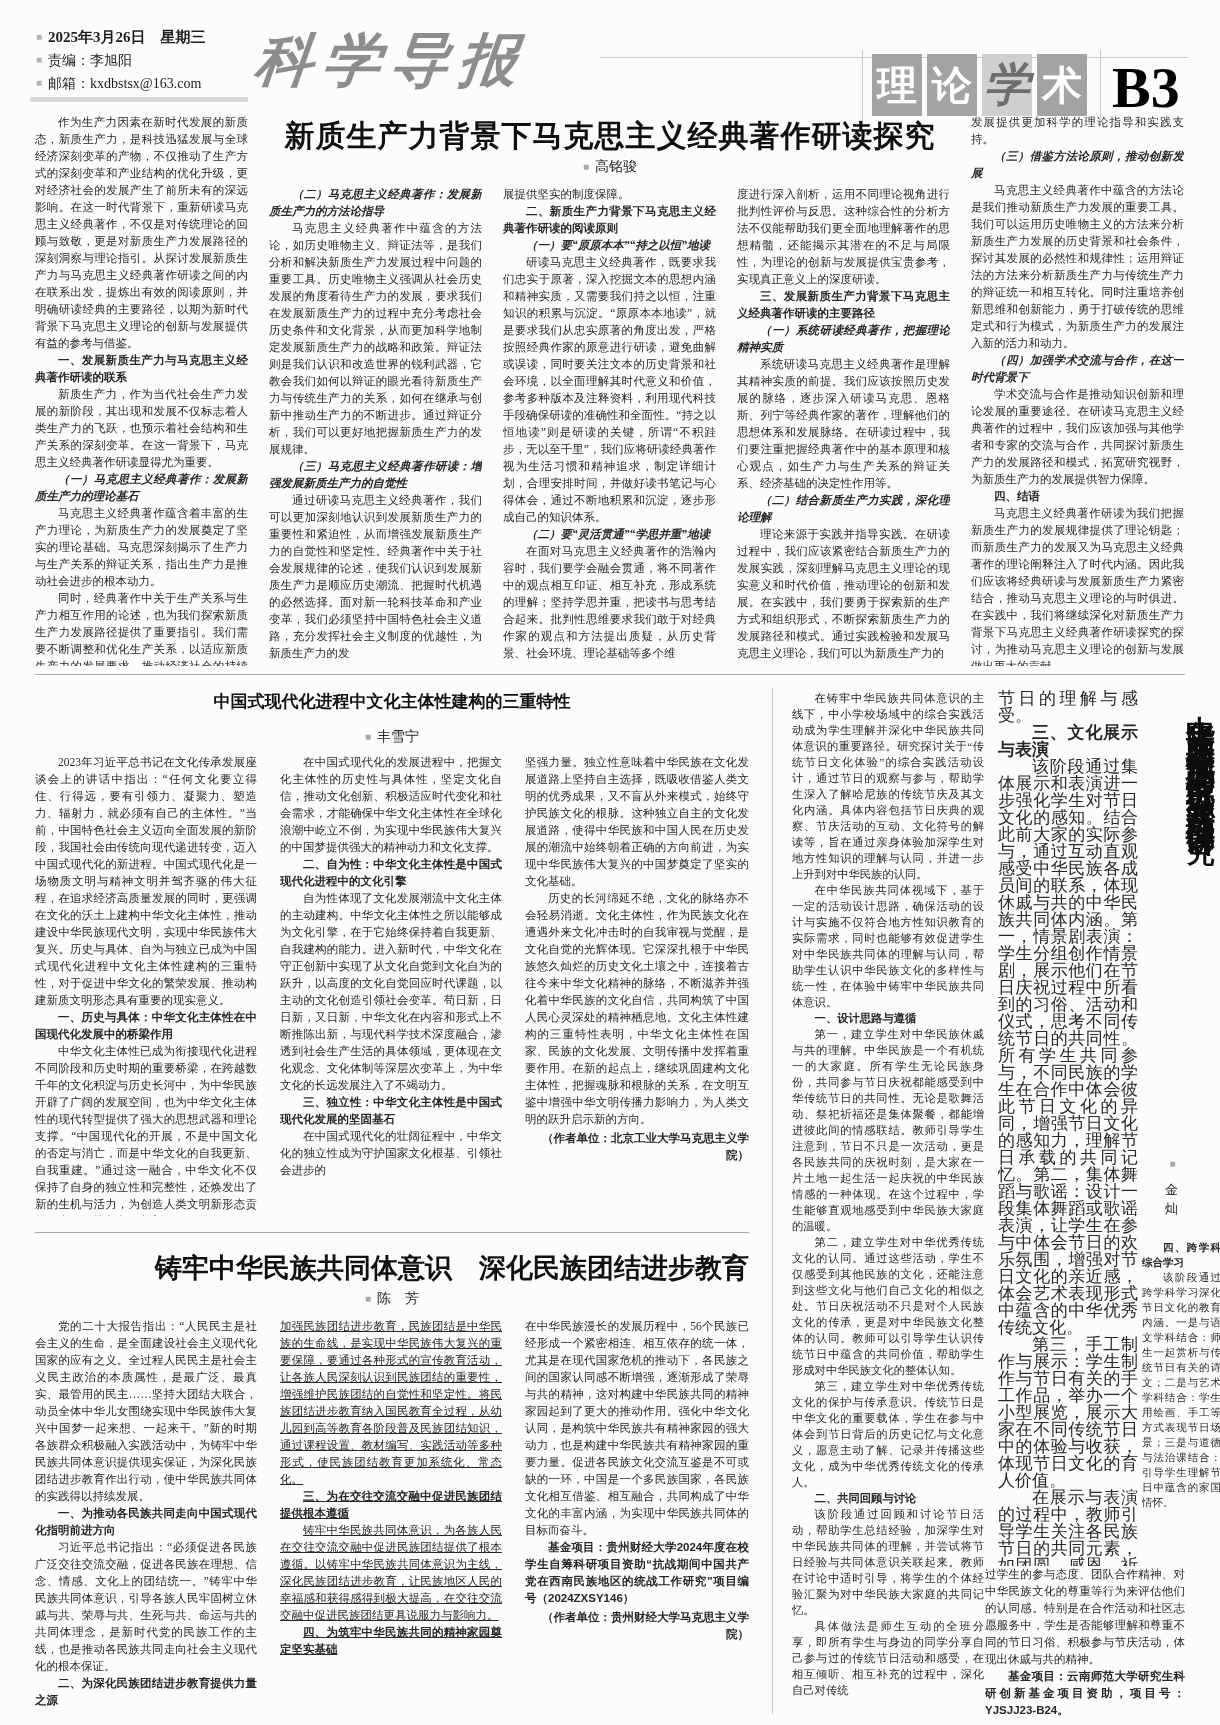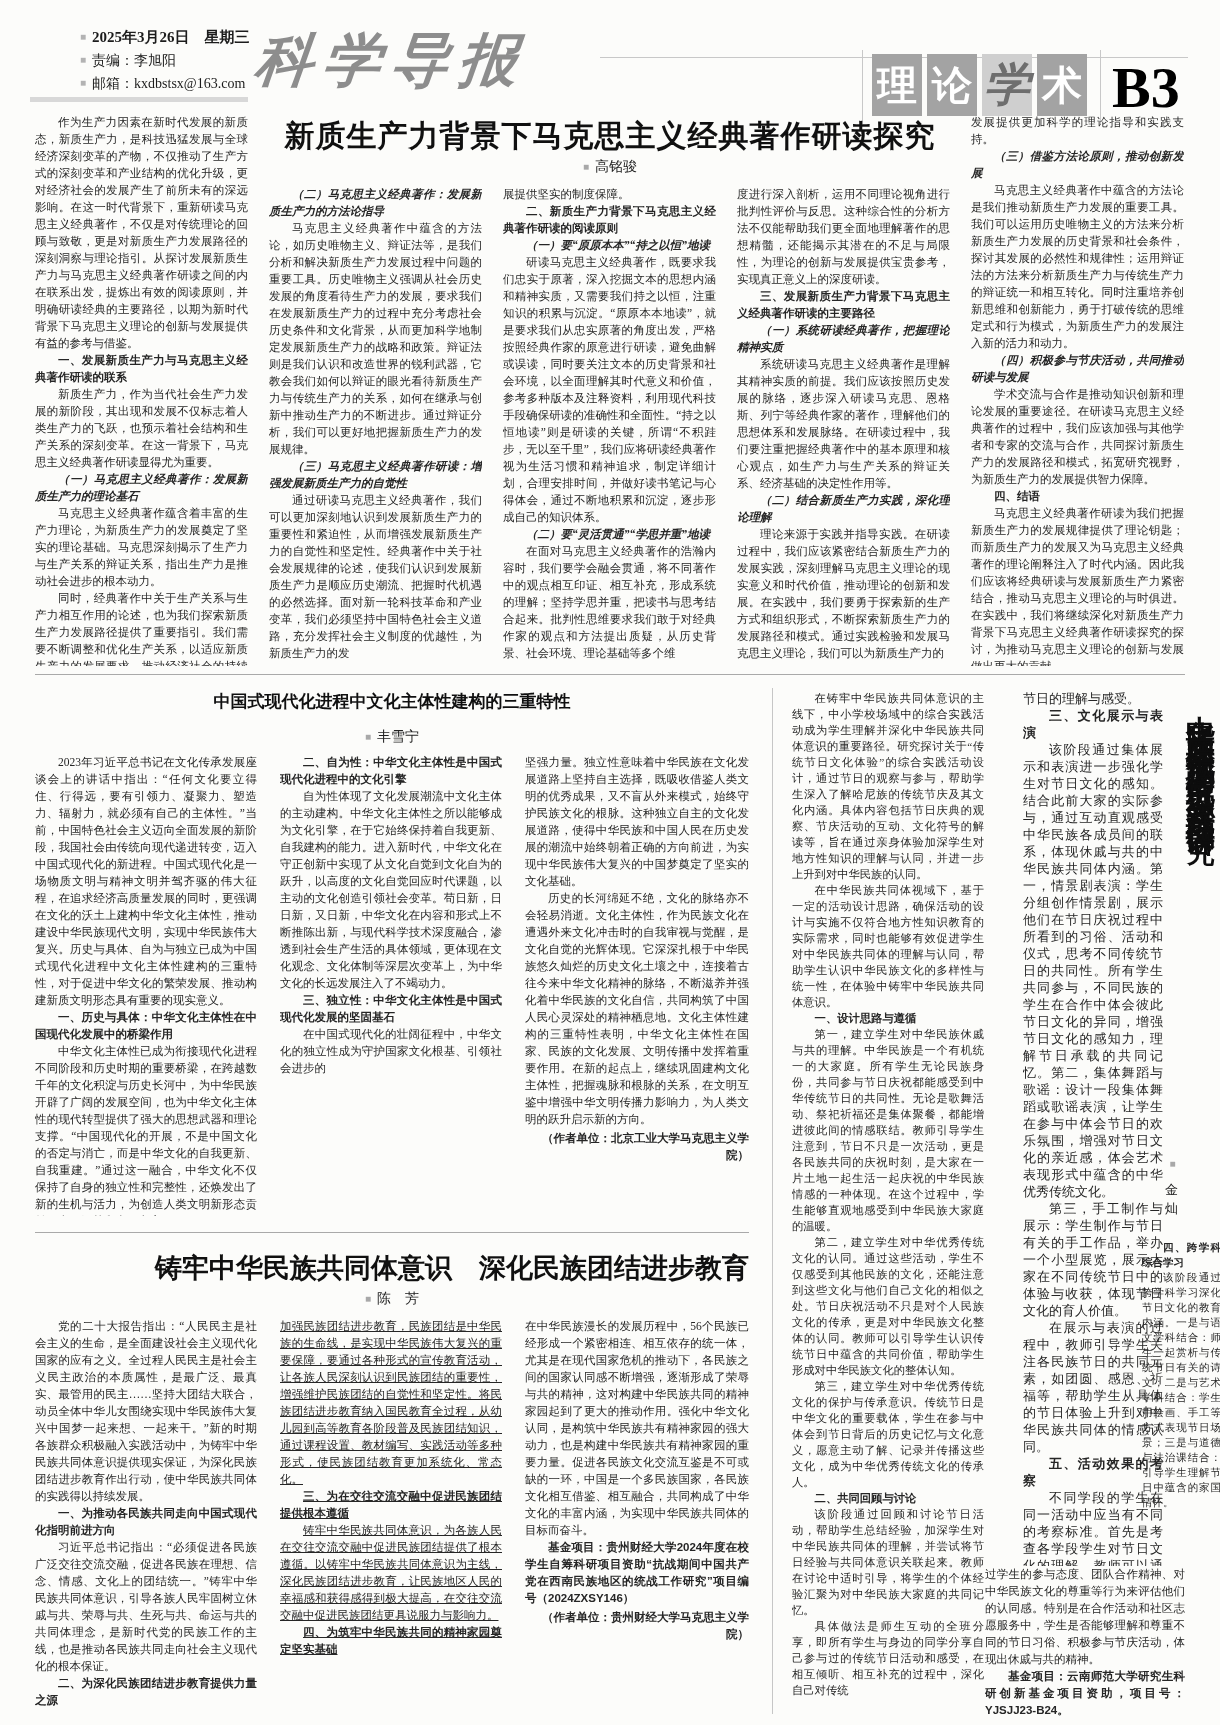--- a/index.html
+++ b/index.html
@@ -1,20 +1,20 @@
 <!DOCTYPE html>
 <html><head>
 <meta charset="utf-8">
 <style>
   html,body{margin:0;padding:0;background:#e9e9e7;}
   .page{position:relative;width:1220px;height:1725px;margin:0 auto;background:#fcfcfa;
         font-family:"Liberation Serif",serif;color:#232323;overflow:hidden;}
   .abs{position:absolute;}
   
-  .hd-line{font-size:14px;color:#1c1c1c;margin-bottom:5px;white-space:nowrap;margin-left:44px;}
+  .hd-line{font-size:14px;color:#1c1c1c;margin-bottom:5px;white-space:nowrap;}
   .hd-line.first{font-weight:bold;font-size:15px;}
   .hsq{color:#b3b3b3;font-size:10px;margin-right:6px;vertical-align:2px;}
   .hd-bar{background:#d8d8d8;}
   .masthead{font-size:58px;font-weight:bold;font-style:italic;color:#8d8d8d;
             letter-spacing:10px;transform:skewX(-6deg);font-family:"Liberation Serif",serif;}
   .rule{background:#c8c8c8;}
   .bx{display:inline-block;width:50px;height:62px;line-height:62px;background:#a3a3a3;color:#ffffff;
       font-size:40px;font-weight:bold;text-align:center;margin-right:5px;
       font-family:"Liberation Sans",sans-serif;vertical-align:top;}
   .bx.alt{background:#cfcfcf;color:#6e6e6e;font-family:"Liberation Serif",serif;font-style:italic;font-size:46px;}
@@ -91,39 +91,40 @@
       <p class="b-h">三、发展新质生产力背景下马克思主义经典著作研读的主要路径</p>
       <p class="b-s">（一）系统研读经典著作，把握理论精神实质</p>
       <p class="b-p">系统研读马克思主义经典著作是理解其精神实质的前提。我们应该按照历史发展的脉络，逐步深入研读马克思、恩格斯、列宁等经典作家的著作，理解他们的思想体系和发展脉络。在研读过程中，我们要注重把握经典著作中的基本原理和核心观点，如生产力与生产关系的辩证关系、经济基础的决定性作用等。</p>
       <p class="b-s">（二）结合新质生产力实践，深化理论理解</p>
       <p class="b-p">理论来源于实践并指导实践。在研读过程中，我们应该紧密结合新质生产力的发展实践，深刻理解马克思主义理论的现实意义和时代价值，推动理论的创新和发展。在实践中，我们要勇于探索新的生产方式和组织形式，不断探索新质生产力的发展路径和模式。通过实践检验和发展马克思主义理论，我们可以为新质生产力的</p>
     </div>
   <div class="col" style="left:971px;top:114px;width:213px;height:552px;">
       <p class="b-c">发展提供更加科学的理论指导和实践支持。</p>
       <p class="b-s">（三）借鉴方法论原则，推动创新发展</p>
       <p class="b-p">马克思主义经典著作中蕴含的方法论是我们推动新质生产力发展的重要工具。我们可以运用历史唯物主义的方法来分析新质生产力发展的历史背景和社会条件，探讨其发展的必然性和规律性；运用辩证法的方法来分析新质生产力与传统生产力的辩证统一和相互转化。同时注重培养创新思维和创新能力，勇于打破传统的思维定式和行为模式，为新质生产力的发展注入新的活力和动力。</p>
-      <p class="b-s">（四）积极参与节庆活动，共同推动研读与发展</p>
+      <p class="b-s">（四）加强学术交流与合作，在这一时代背景下</p>
       <p class="b-p">学术交流与合作是推动知识创新和理论发展的重要途径。在研读马克思主义经典著作的过程中，我们应该加强与其他学者和专家的交流与合作，共同探讨新质生产力的发展路径和模式，拓宽研究视野，为新质生产力的发展提供智力保障。</p>
       <p class="b-h">四、结语</p>
       <p class="b-p">马克思主义经典著作研读为我们把握新质生产力的发展规律提供了理论钥匙；而新质生产力的发展又为马克思主义经典著作的理论阐释注入了时代内涵。因此我们应该将经典研读与发展新质生产力紧密结合，推动马克思主义理论的与时俱进。在实践中，我们将继续深化对新质生产力背景下马克思主义经典著作研读探究的探讨，为推动马克思主义理论的创新与发展做出更大的贡献。</p>
     </div>
 
   <div class="abs" style="left:35px;top:674px;width:1150px;height:1px;background:#a9a9a9;"></div>
   <div class="abs" style="left:772px;top:688px;width:1px;height:1026px;background:#c6c6c6;"></div>
 
   <h1 class="abs atitle" style="left:35px;top:690px;width:714px;font-size:17px;">中国式现代化进程中文化主体性建构的三重特性</h1>
   <div class="abs byline" style="left:35px;top:728px;width:714px;">
     <span class="sq">■</span><span>丰雪宁</span>
   </div>
   <div class="col" style="left:35px;top:754px;width:222px;height:462px;">
       <p class="b-p">2023年习近平总书记在文化传承发展座谈会上的讲话中指出：“任何文化要立得住、行得远，要有引领力、凝聚力、塑造力、辐射力，就必须有自己的主体性。”当前，中国特色社会主义迈向全面发展的新阶段，我国社会由传统向现代递进转变，迈入中国式现代化的新进程。中国式现代化是一场物质文明与精神文明并驾齐驱的伟大征程，在追求经济高质量发展的同时，更强调在文化的沃土上建构中华文化主体性，推动建设中华民族现代文明，实现中华民族伟大复兴。历史与具体、自为与独立已成为中国式现代化进程中文化主体性建构的三重特性，对于促进中华文化的繁荣发展、推动构建新质文明形态具有重要的现实意义。</p>
       <p class="b-h">一、历史与具体：中华文化主体性在中国现代化发展中的桥梁作用</p>
       <p class="b-p">中华文化主体性已成为衔接现代化进程不同阶段和历史时期的重要桥梁，在跨越数千年的文化积淀与历史长河中，为中华民族开辟了广阔的发展空间，也为中华文化主体性的现代转型提供了强大的思想武器和理论支撑。“中国现代化的开展，不是中国文化的否定与消亡，而是中华文化的自我更新、自我重建。”通过这一融合，中华文化不仅保持了自身的独立性和完整性，还焕发出了新的生机与活力，为创造人类文明新形态贡献了中国智慧和中国方案。</p>
     </div>
   <div class="col" style="left:280px;top:754px;width:222px;height:462px;">
+      <p class="b-p">在中国式现代化的发展进程中，把握文化主体性的历史性与具体性，坚定文化自信，推动文化创新、积极适应时代变化和社会需求，才能确保中华文化主体性在全球化浪潮中屹立不倒，为实现中华民族伟大复兴的中国梦提供强大的精神动力和文化支撑。</p>
       <p class="b-h">二、自为性：中华文化主体性是中国式现代化进程中的文化引擎</p>
       <p class="b-p">自为性体现了文化发展潮流中文化主体的主动建构。中华文化主体性之所以能够成为文化引擎，在于它始终保持着自我更新、自我建构的能力。进入新时代，中华文化在守正创新中实现了从文化自觉到文化自为的跃升，以高度的文化自觉回应时代课题，以主动的文化创造引领社会变革。苟日新，日日新，又日新，中华文化在内容和形式上不断推陈出新，与现代科学技术深度融合，渗透到社会生产生活的具体领域，更体现在文化观念、文化体制等深层次变革上，为中华文化的长远发展注入了不竭动力。</p>
       <p class="b-h">三、独立性：中华文化主体性是中国式现代化发展的坚固基石</p>
       <p class="b-p">在中国式现代化的壮阔征程中，中华文化的独立性成为守护国家文化根基、引领社会进步的</p>
     </div>
   <div class="col" style="left:525px;top:754px;width:224px;height:462px;">
       <p class="b-c">坚强力量。独立性意味着中华民族在文化发展道路上坚持自主选择，既吸收借鉴人类文明的优秀成果，又不盲从外来模式，始终守护民族文化的根脉。这种独立自主的文化发展道路，使得中华民族和中国人民在历史发展的潮流中始终朝着正确的方向前进，为实现中华民族伟大复兴的中国梦奠定了坚实的文化基础。</p>
       <p class="b-p">历史的长河绵延不绝，文化的脉络亦不会轻易消逝。文化主体性，作为民族文化在遭遇外来文化冲击时的自我审视与觉醒，是文化自觉的光辉体现。它深深扎根于中华民族悠久灿烂的历史文化土壤之中，连接着古往今来中华文化精神的脉络，不断滋养并强化着中华民族的文化自信，共同构筑了中国人民心灵深处的精神栖息地。文化主体性建构的三重特性表明，中华文化主体性在国家、民族的文化发展、文明传播中发挥着重要作用。在新的起点上，继续巩固建构文化主体性，把握魂脉和根脉的关系，在文明互鉴中增强中华文明传播力影响力，为人类文明的跃升启示新的方向。</p>
       <p class="b-a">（作者单位：北京工业大学马克思主义学院）</p>
     </div>
@@ -156,21 +157,21 @@
       <p class="b-p">在铸牢中华民族共同体意识的主线下，中小学校场域中的综合实践活动成为学生理解并深化中华民族共同体意识的重要路径。研究探讨关于“传统节日文化体验”的综合实践活动设计，通过节日的观察与参与，帮助学生深入了解哈尼族的传统节庆及其文化内涵。具体内容包括节日庆典的观察、节庆活动的互动、文化符号的解读等，旨在通过亲身体验加深学生对地方性知识的理解与认同，并进一步上升到对中华民族的认同。</p>
       <p class="b-p">在中华民族共同体视域下，基于一定的活动设计思路，确保活动的设计与实施不仅符合地方性知识教育的实际需求，同时也能够有效促进学生对中华民族共同体的理解与认同，帮助学生认识中华民族文化的多样性与统一性，在体验中铸牢中华民族共同体意识。</p>
       <p class="b-h">一、设计思路与遵循</p>
       <p class="b-p">第一，建立学生对中华民族休戚与共的理解。中华民族是一个有机统一的大家庭。所有学生无论民族身份，共同参与节日庆祝都能感受到中华传统节日的共同性。无论是歌舞活动、祭祀祈福还是集体聚餐，都能增进彼此间的情感联结。教师引导学生注意到，节日不只是一次活动，更是各民族共同的庆祝时刻，是大家在一片土地一起生活一起庆祝的中华民族情感的一种体现。在这个过程中，学生能够直观地感受到中华民族大家庭的温暖。</p>
       <p class="b-p">第二，建立学生对中华优秀传统文化的认同。通过这些活动，学生不仅感受到其他民族的文化，还能注意到这些文化与他们自己文化的相似之处。节日庆祝活动不只是对个人民族文化的传承，更是对中华民族文化整体的认同。教师可以引导学生认识传统节日中蕴含的共同价值，帮助学生形成对中华民族文化的整体认知。</p>
       <p class="b-p">第三，建立学生对中华优秀传统文化的保护与传承意识。传统节日是中华文化的重要载体，学生在参与中体会到节日背后的历史记忆与文化意义，愿意主动了解、记录并传播这些文化，成为中华优秀传统文化的传承人。</p>
       <p class="b-h">二、共同回顾与讨论</p>
       <p class="b-p">该阶段通过回顾和讨论节日活动，帮助学生总结经验，加深学生对中华民族共同体的理解，并尝试将节日经验与共同体意识关联起来。教师在讨论中适时引导，将学生的个体经验汇聚为对中华民族大家庭的共同记忆。</p>
       <p class="b-p">具体做法是师生互动的全班分享，即所有学生与身边的同学分享自己参与过的传统节日活动和感受，在相互倾听、相互补充的过程中，深化自己对传统</p>
     </div>
-  <div class="col" style="left:998px;top:690px;width:140px;height:876px;font-size:13px;line-height:17px;margin-left:25px;">
+  <div class="col" style="left:998px;top:690px;width:140px;height:876px;font-size:17px;line-height:17px;">
       <p class="b-c">节日的理解与感受。</p>
       <p class="b-h">三、文化展示与表演</p>
       <p class="b-p">该阶段通过集体展示和表演进一步强化学生对节日文化的感知。结合此前大家的实际参与，通过互动直观感受中华民族各成员间的联系，体现休戚与共的中华民族共同体内涵。第一，情景剧表演：学生分组创作情景剧，展示他们在节日庆祝过程中所看到的习俗、活动和仪式，思考不同传统节日的共同性。所有学生共同参与，不同民族的学生在合作中体会彼此节日文化的异同，增强节日文化的感知力，理解节日承载的共同记忆。第二，集体舞蹈与歌谣：设计一段集体舞蹈或歌谣表演，让学生在参与中体会节日的欢乐氛围，增强对节日文化的亲近感，体会艺术表现形式中蕴含的中华优秀传统文化。</p>
       <p class="b-p">第三，手工制作与展示：学生制作与节日有关的手工作品，举办一个小型展览，展示大家在不同传统节日中的体验与收获，体现节日文化的育人价值。</p>
       <p class="b-p">在展示与表演的过程中，教师引导学生关注各民族节日的共同元素，如团圆、感恩、祈福等，帮助学生从具体的节日体验上升到对中华民族共同体的情感认同。</p>
       <p class="b-h">五、活动效果的考察</p>
       <p class="b-p">不同学段的学生在同一活动中应当有不同的考察标准。首先是考查各学段学生对节日文化的理解，教师可以通过访谈与观察，了解学生对节日来历、习俗知识的掌握情况；其次是考查学生的认同感，教师可以通</p>
     </div>
 
   <div class="abs vtitle" style="left:1144px;top:692px;height:456px;width:76px;">中华民族共同体视域下的传统节日综合实践活动设计研究</div>

